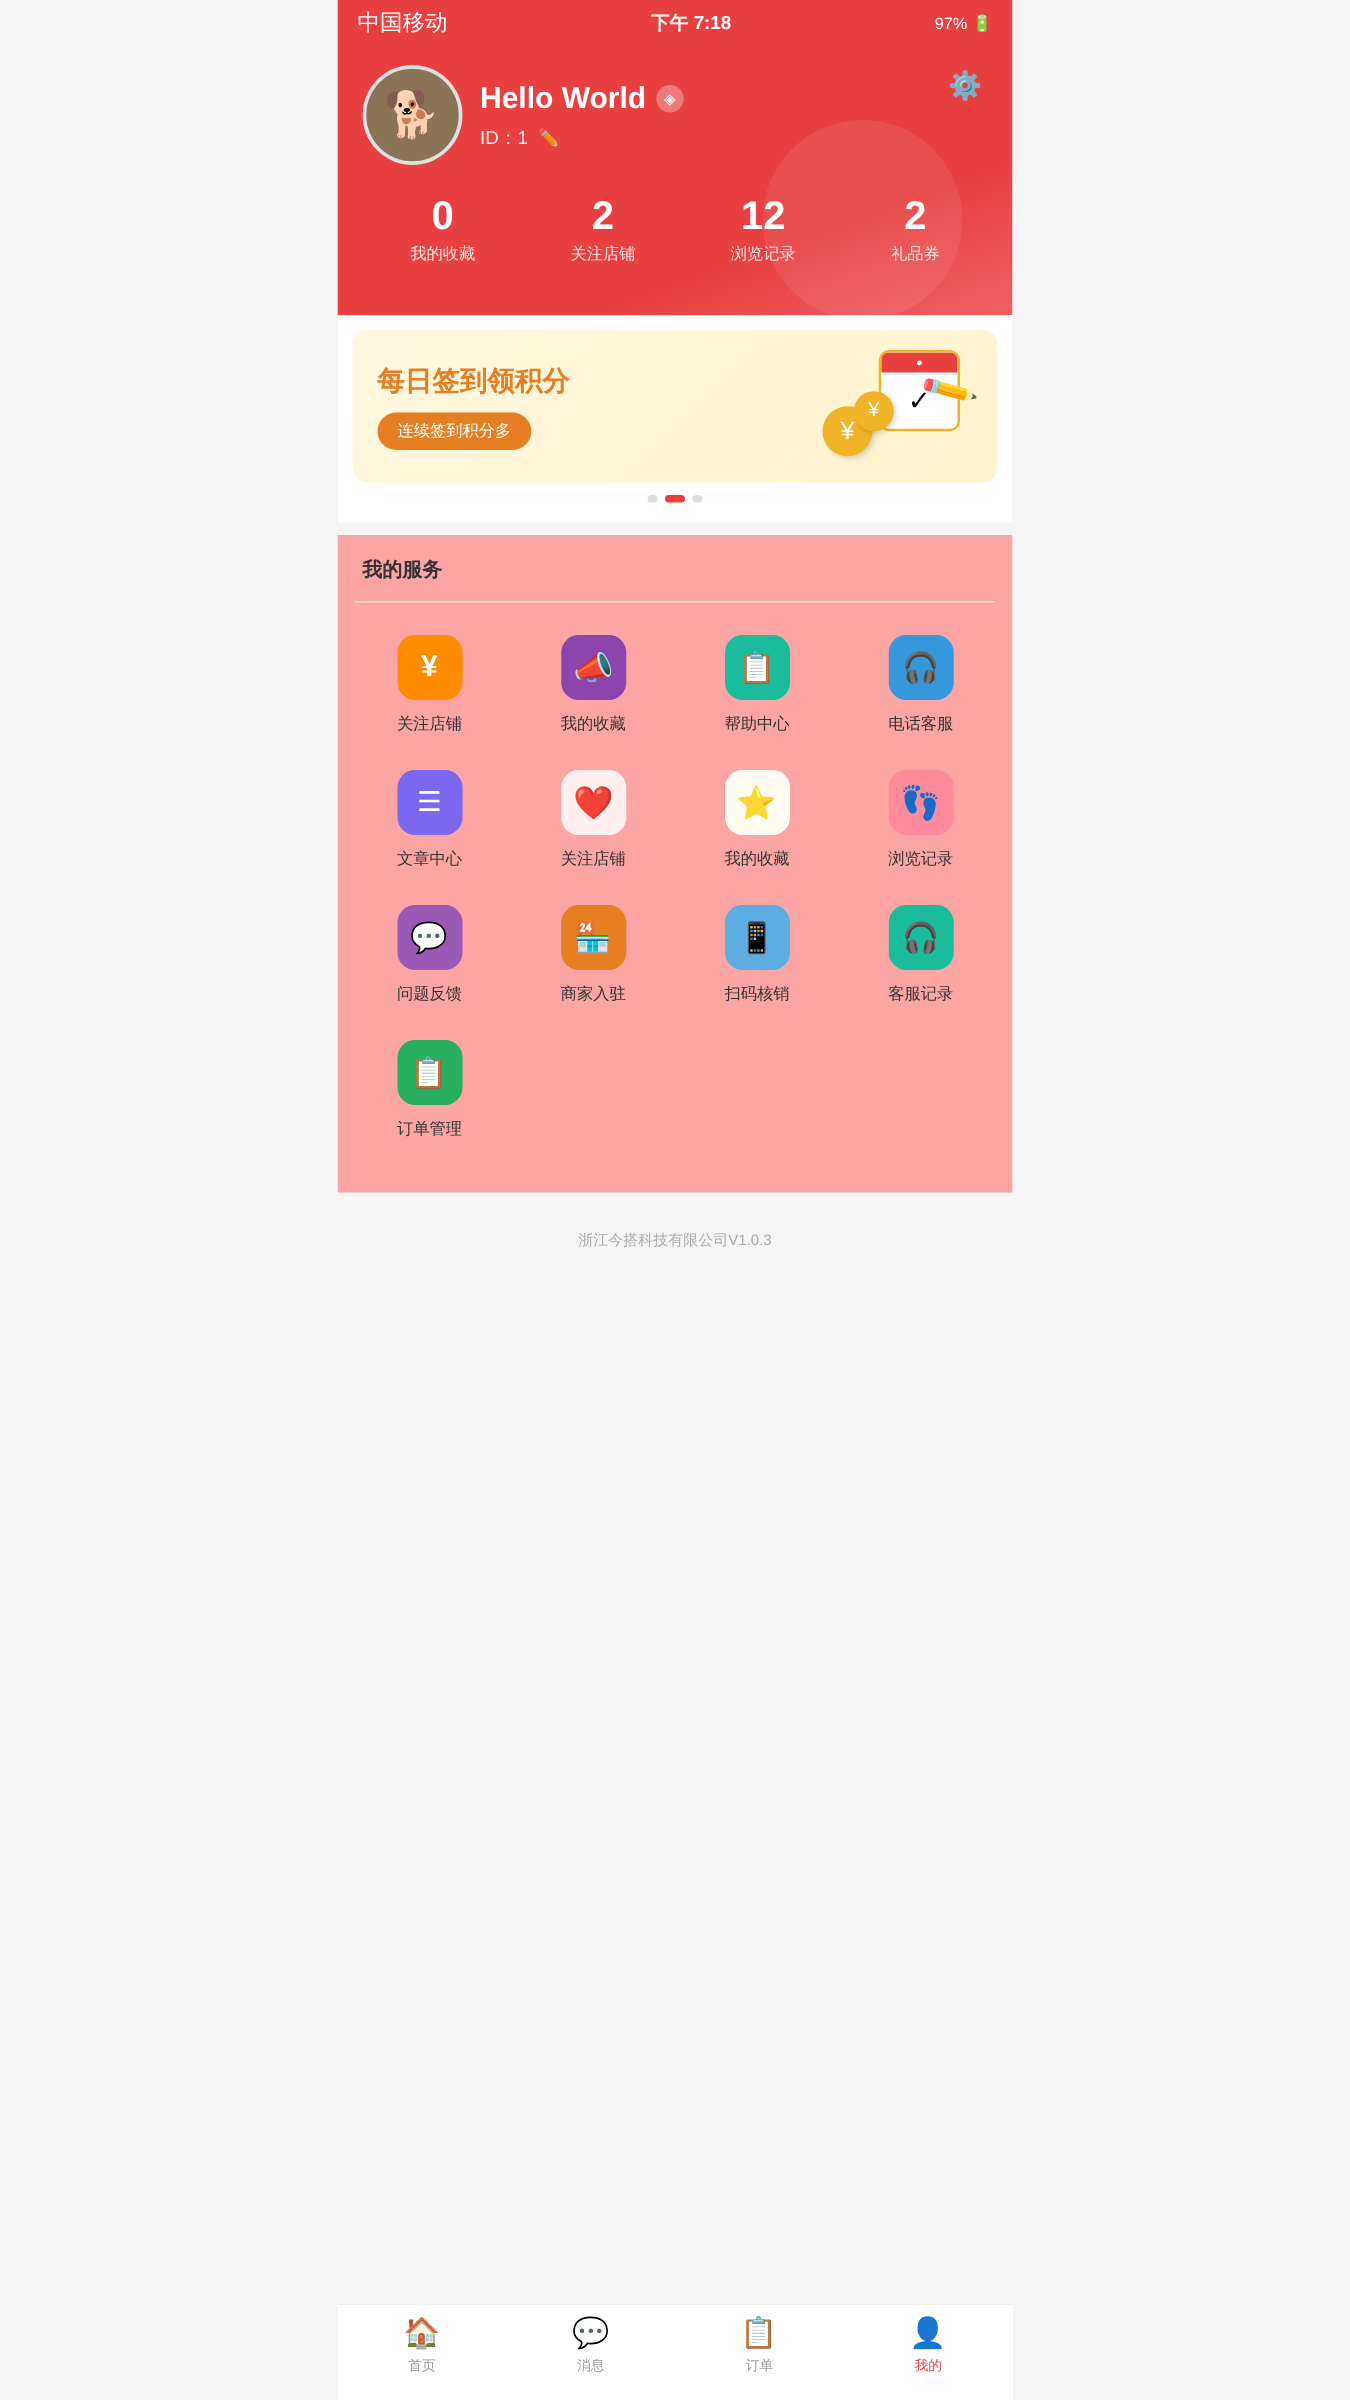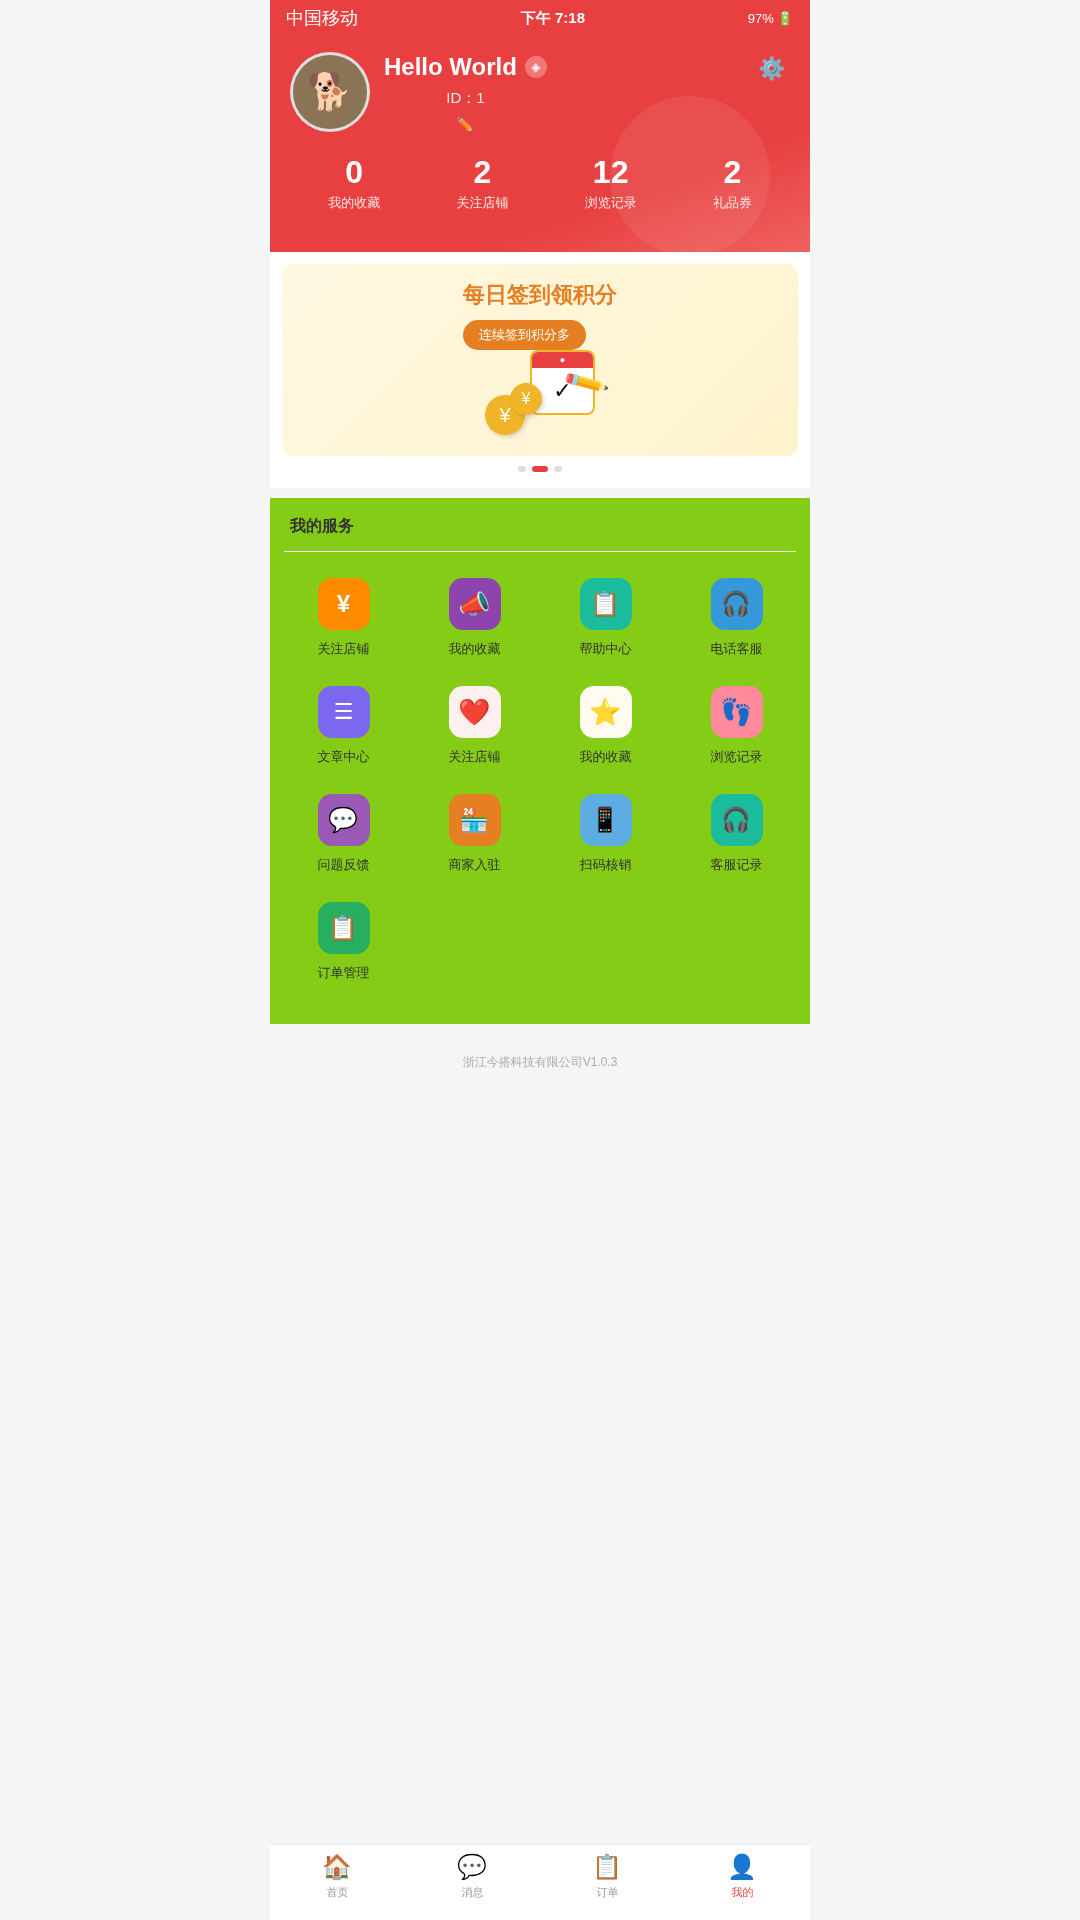--- a/index.html
+++ b/index.html
@@ -97,21 +97,20 @@
       justify-content: center;
       font-size: 12px;
       color: white;
     }
     .user-id-row {
       display: flex;
       align-items: center;
       gap: 8px;
       color: rgba(255,255,255,0.9);
       font-size: 15px;
-      flex-direction: column;
     }
     .edit-icon {
       font-size: 14px;
       opacity: 0.8;
     }
     .settings-icon {
       color: white;
       font-size: 22px;
       padding: 4px;
     }
@@ -144,21 +143,20 @@
     .banner {
       margin: 0 12px;
       background: linear-gradient(135deg, #fff8e1 0%, #fff3cd 100%);
       border-radius: 12px;
       padding: 16px 20px;
       display: flex;
       align-items: center;
       justify-content: space-between;
       min-height: 110px;
       cursor: pointer;
-      flex-direction: column;
     }
     .banner-left {}
     .banner-title {
       font-size: 22px;
       font-weight: 800;
       color: #e67e22;
       margin-bottom: 10px;
     }
     .banner-btn {
       background: #e67e22;
@@ -252,21 +250,21 @@
       border-radius: 3px;
       background: #ddd;
     }
     .dot.active {
       background: #e84040;
       width: 16px;
     }
 
     
     .services-section {
-      background: #84cc16;
+      background: #fca5a5;
       margin-bottom: 10px;
       padding-bottom: 20px;
     }
     .section-title {
       font-size: 16px;
       font-weight: 600;
       color: #333;
       padding: 18px 20px 14px;
     }
     .divider {

